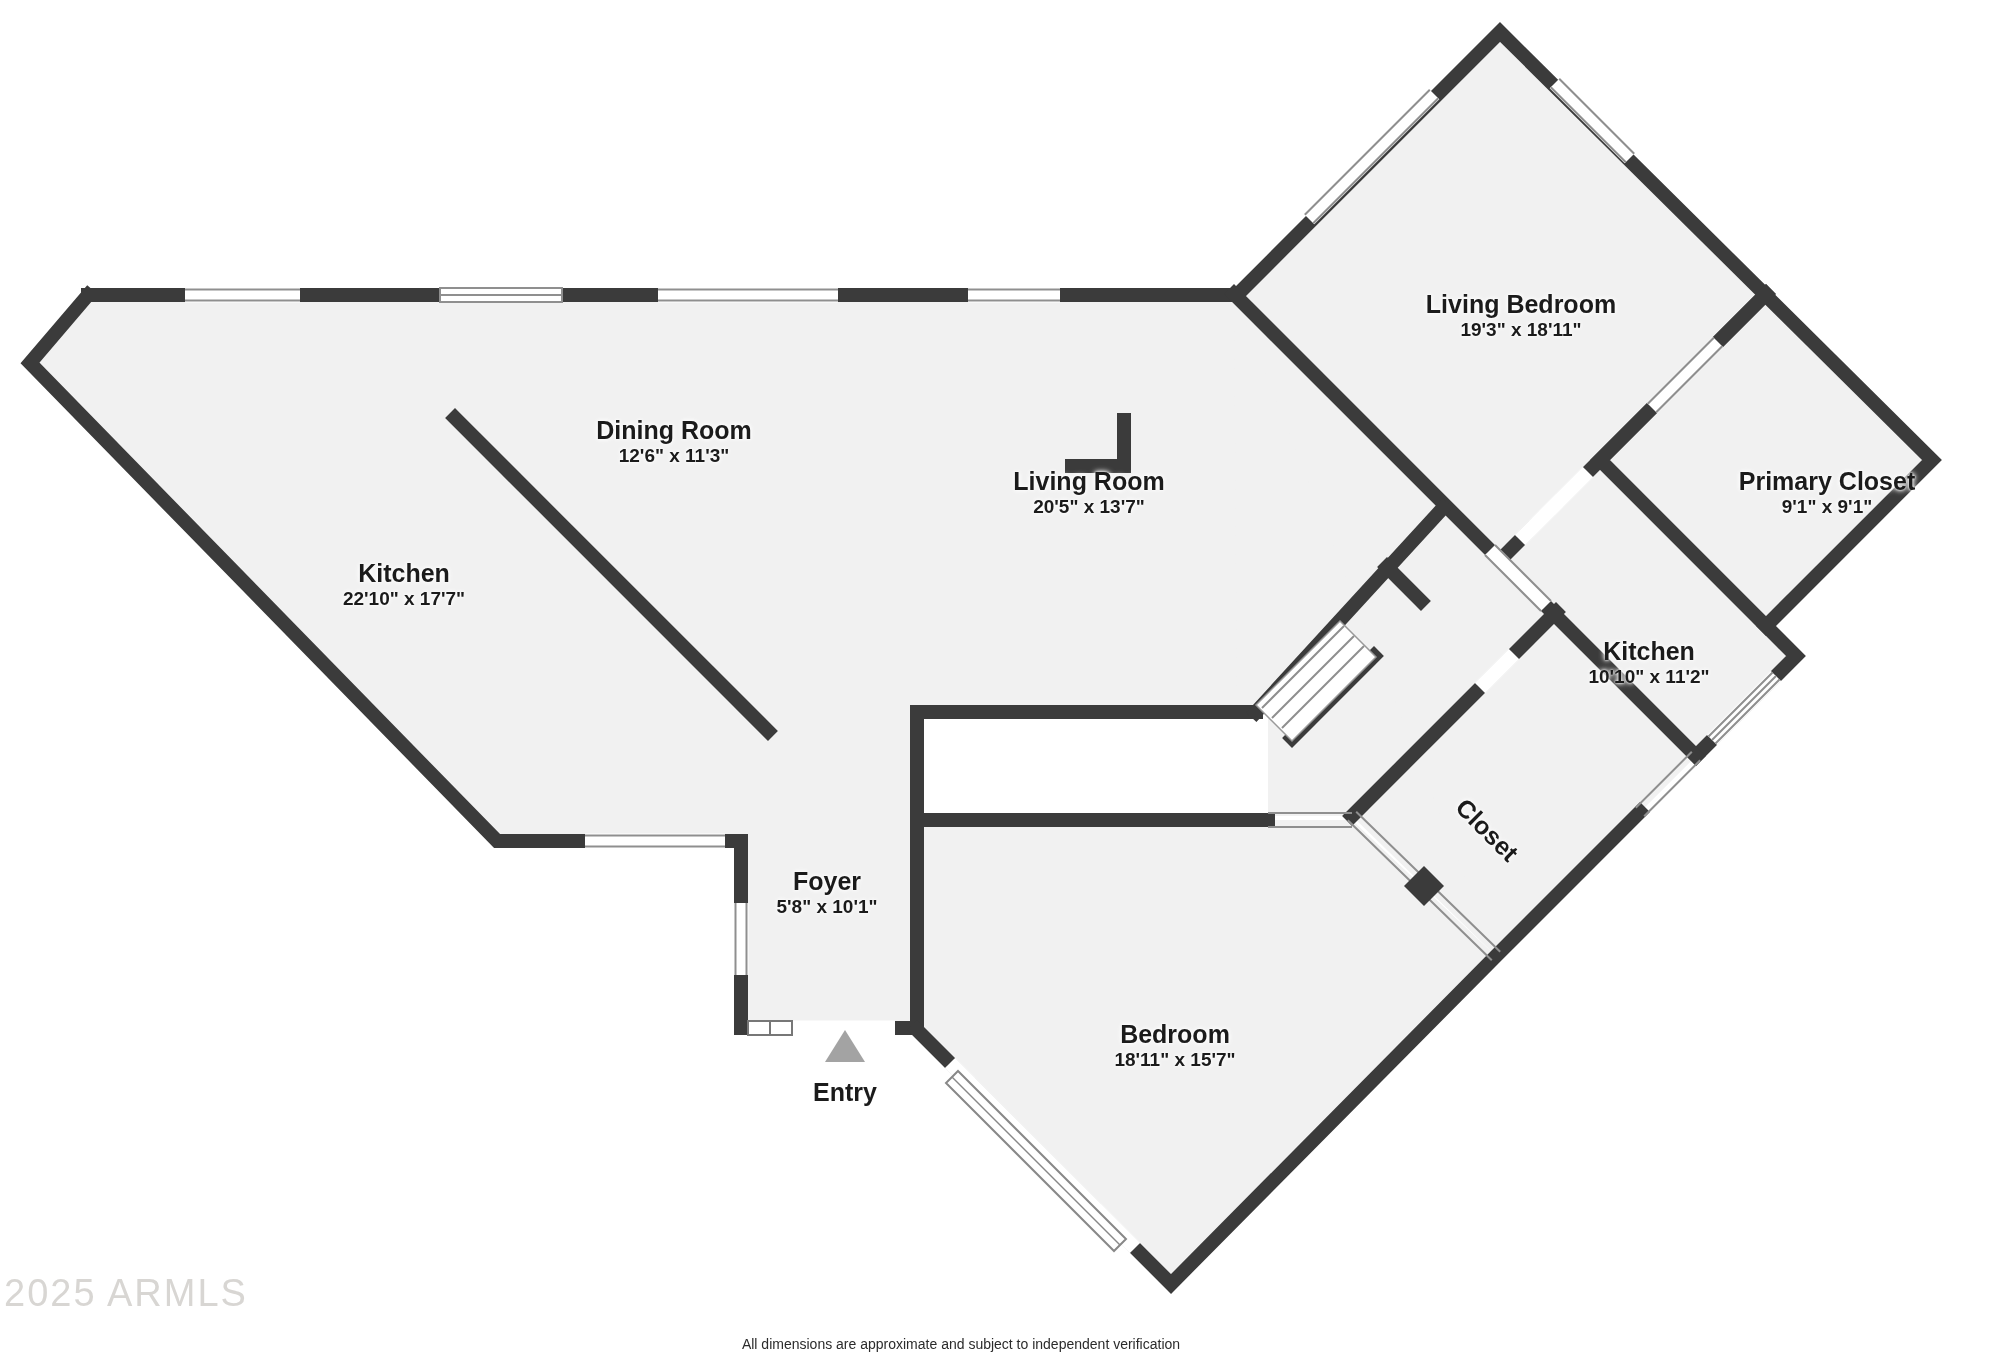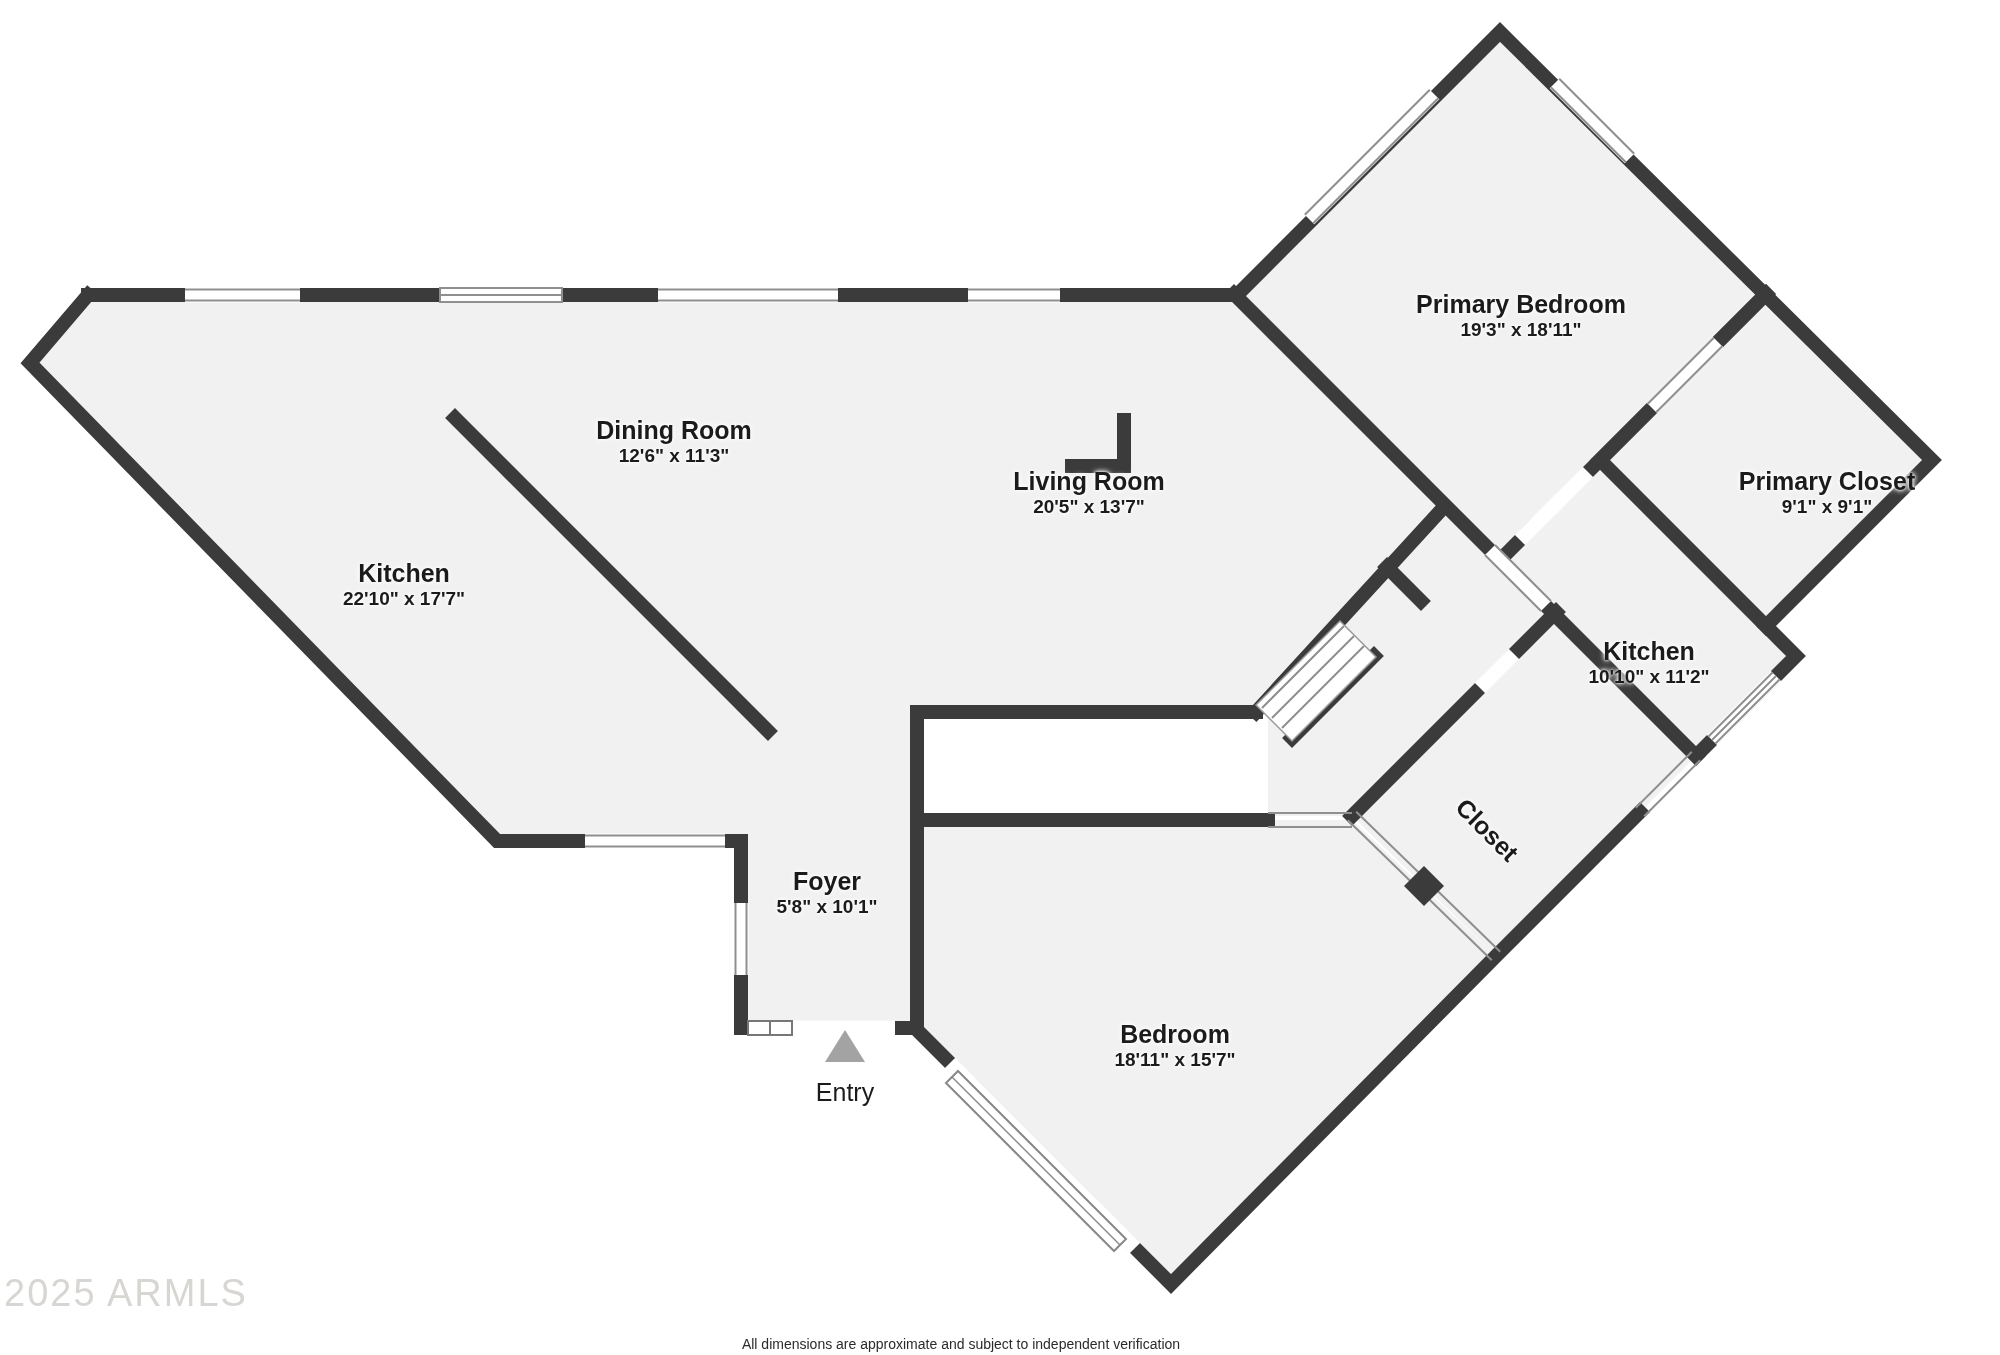--- a/index.html
+++ b/index.html
@@ -11,21 +11,21 @@
   .room-label{
     position:absolute;transform:translate(-50%,-50%);
     text-align:center;color:#1b1b1b;line-height:1.15;white-space:nowrap;
     text-shadow:0 0 4px #ffffff,0 0 6px #ffffff,0 0 2px #ffffff;
   }
   .room-name{display:block;font-size:25px;font-weight:700;}
   .room-dims{display:block;font-size:19px;font-weight:700;}
   .rotated{transform:translate(-50%,-50%) rotate(45deg);}
   .entry-label{
     position:absolute;transform:translate(-50%,-50%);
-    font-size:25px;font-weight:400;color:#1b1b1b;
+    font-size:25px;font-weight:700;color:#1b1b1b;
     text-shadow:0 0 4px #ffffff,0 0 6px #ffffff;
   }
   .watermark{
     position:absolute;left:4px;top:1272px;
     font-size:38px;font-weight:400;letter-spacing:2px;color:#d8d6d3;
     text-shadow:1px 1px 0 #ffffff;
   }
   .disclaimer{
     position:absolute;left:961px;top:1336px;transform:translateX(-50%);
     font-size:14px;color:#2b2b2b;white-space:nowrap;
@@ -121,21 +121,21 @@
   </div>
   <div class="room-label" style="left:674px;top:441px;">
     <span class="room-name">Dining Room</span>
     <span class="room-dims">12'6" x 11'3"</span>
   </div>
   <div class="room-label" style="left:1089px;top:492px;">
     <span class="room-name">Living Room</span>
     <span class="room-dims">20'5" x 13'7"</span>
   </div>
   <div class="room-label" style="left:1521px;top:315px;">
-    <span class="room-name">Primary Bedroom</span>
+    <span class="room-name">Living Bedroom</span>
     <span class="room-dims">19'3" x 18'11"</span>
   </div>
   <div class="room-label" style="left:1827px;top:492px;">
     <span class="room-name">Primary Closet</span>
     <span class="room-dims">9'1" x 9'1"</span>
   </div>
   <div class="room-label" style="left:1649px;top:662px;">
     <span class="room-name">Kitchen</span>
     <span class="room-dims">10'10" x 11'2"</span>
   </div>

